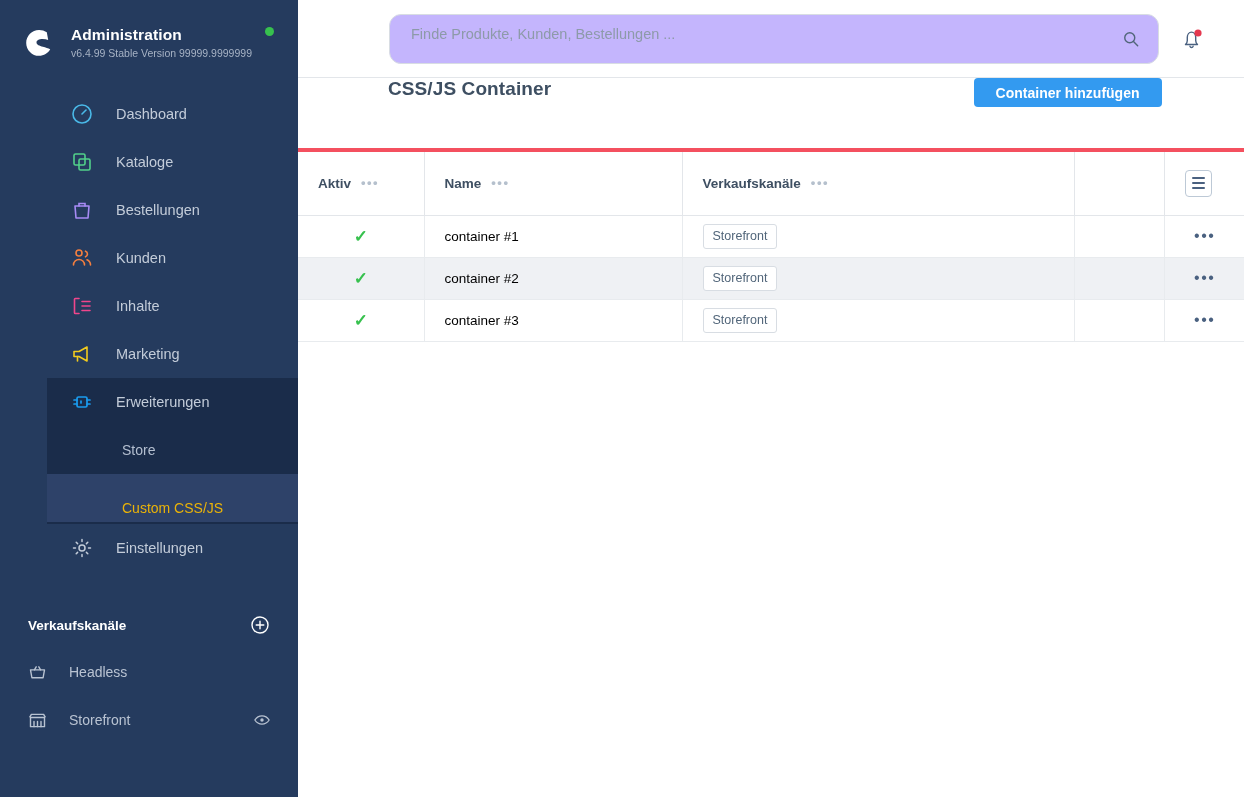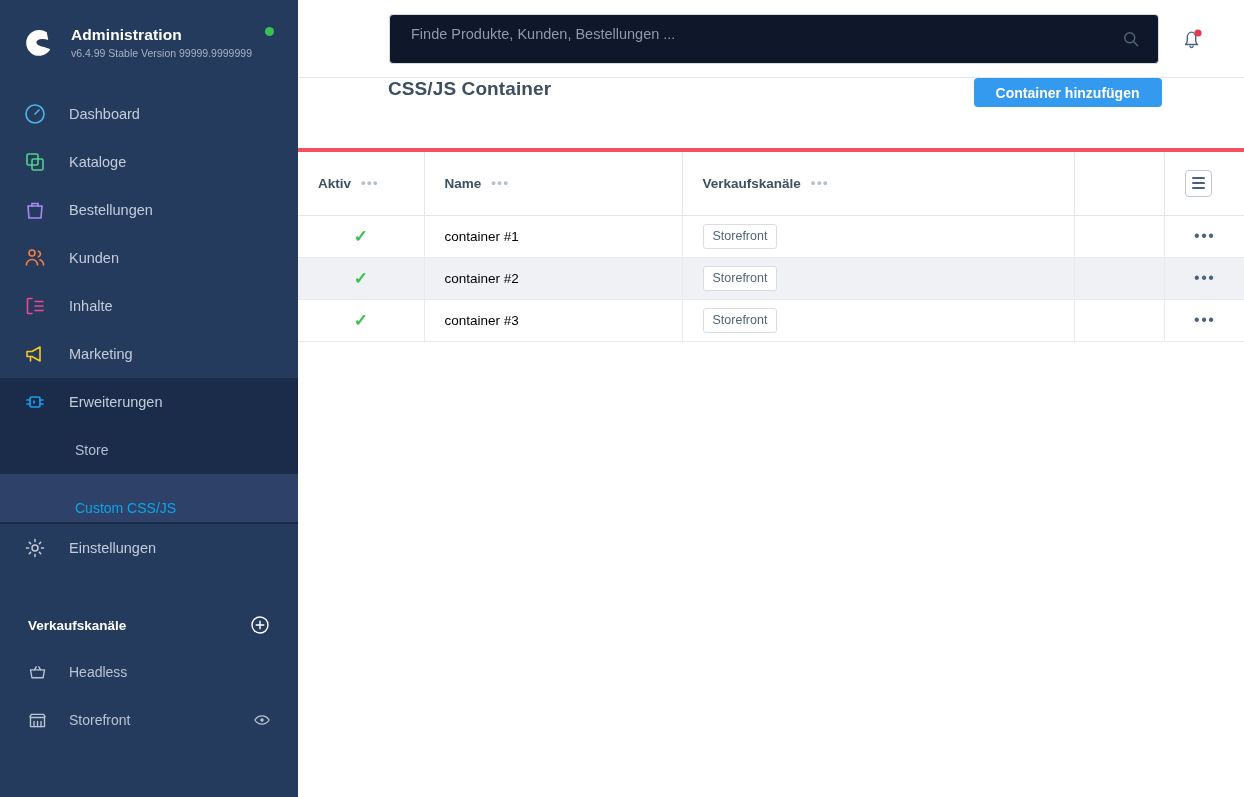--- a/index.html
+++ b/index.html
@@ -63,21 +63,21 @@
   .brand-dot {
     width: 9px;
     height: 9px;
     border-radius: 50%;
     background: #37c14e;
     position: absolute;
     right: 24px;
     top: 27px;
   }
 
-  .nav { padding-top: 12px; }
+  .nav { padding-top: 12px; padding-left: 47px; }
 
   .nav-item {
     height: 48px;
     display: flex;
     align-items: center;
     padding-left: 22px;
     cursor: pointer;
     position: relative;
   }
   .nav-icon {
@@ -102,21 +102,21 @@
   }
   .sub-item {
     height: 48px;
     display: flex;
     align-items: center;
     padding-left: 75px;
     cursor: pointer;
   }
   .sub-item .nav-label { font-size: 14px; color: #b4bfd0; }
   .sub-item.active { background: #2e4269; }
-  .sub-item.active .nav-label { color: #0ea5e9; margin-top: 20px; }
+  .sub-item.active .nav-label { color: #eab308; margin-top: 20px; }
 
   
   .sc-head {
     height: 46px;
     display: flex;
     align-items: center;
     padding: 0 28px 0 28px;
     margin-top: 30px;
   }
   .sc-head-title {
@@ -169,27 +169,27 @@
   }
   .search-wrap {
     position: relative;
     width: 770px;
     flex: 0 0 770px;
   }
   .search-input {
     width: 100%;
     height: 50px;
     border: 1px solid #d8dde3;
-    border-radius: 4px;
+    border-radius: 12px;
     padding: 0 48px 9px 21px;
     font-size: 14.5px;
     font-family: "Liberation Sans", sans-serif;
     color: #52667a;
     outline: none;
-    background: #0f172a;
+    background: #c4b5fd;
   }
   .search-input::placeholder { color: #8d9aa9; }
   .search-icon {
     position: absolute;
     right: 18px;
     top: 15px;
     width: 20px;
     height: 20px;
     cursor: pointer;
   }

